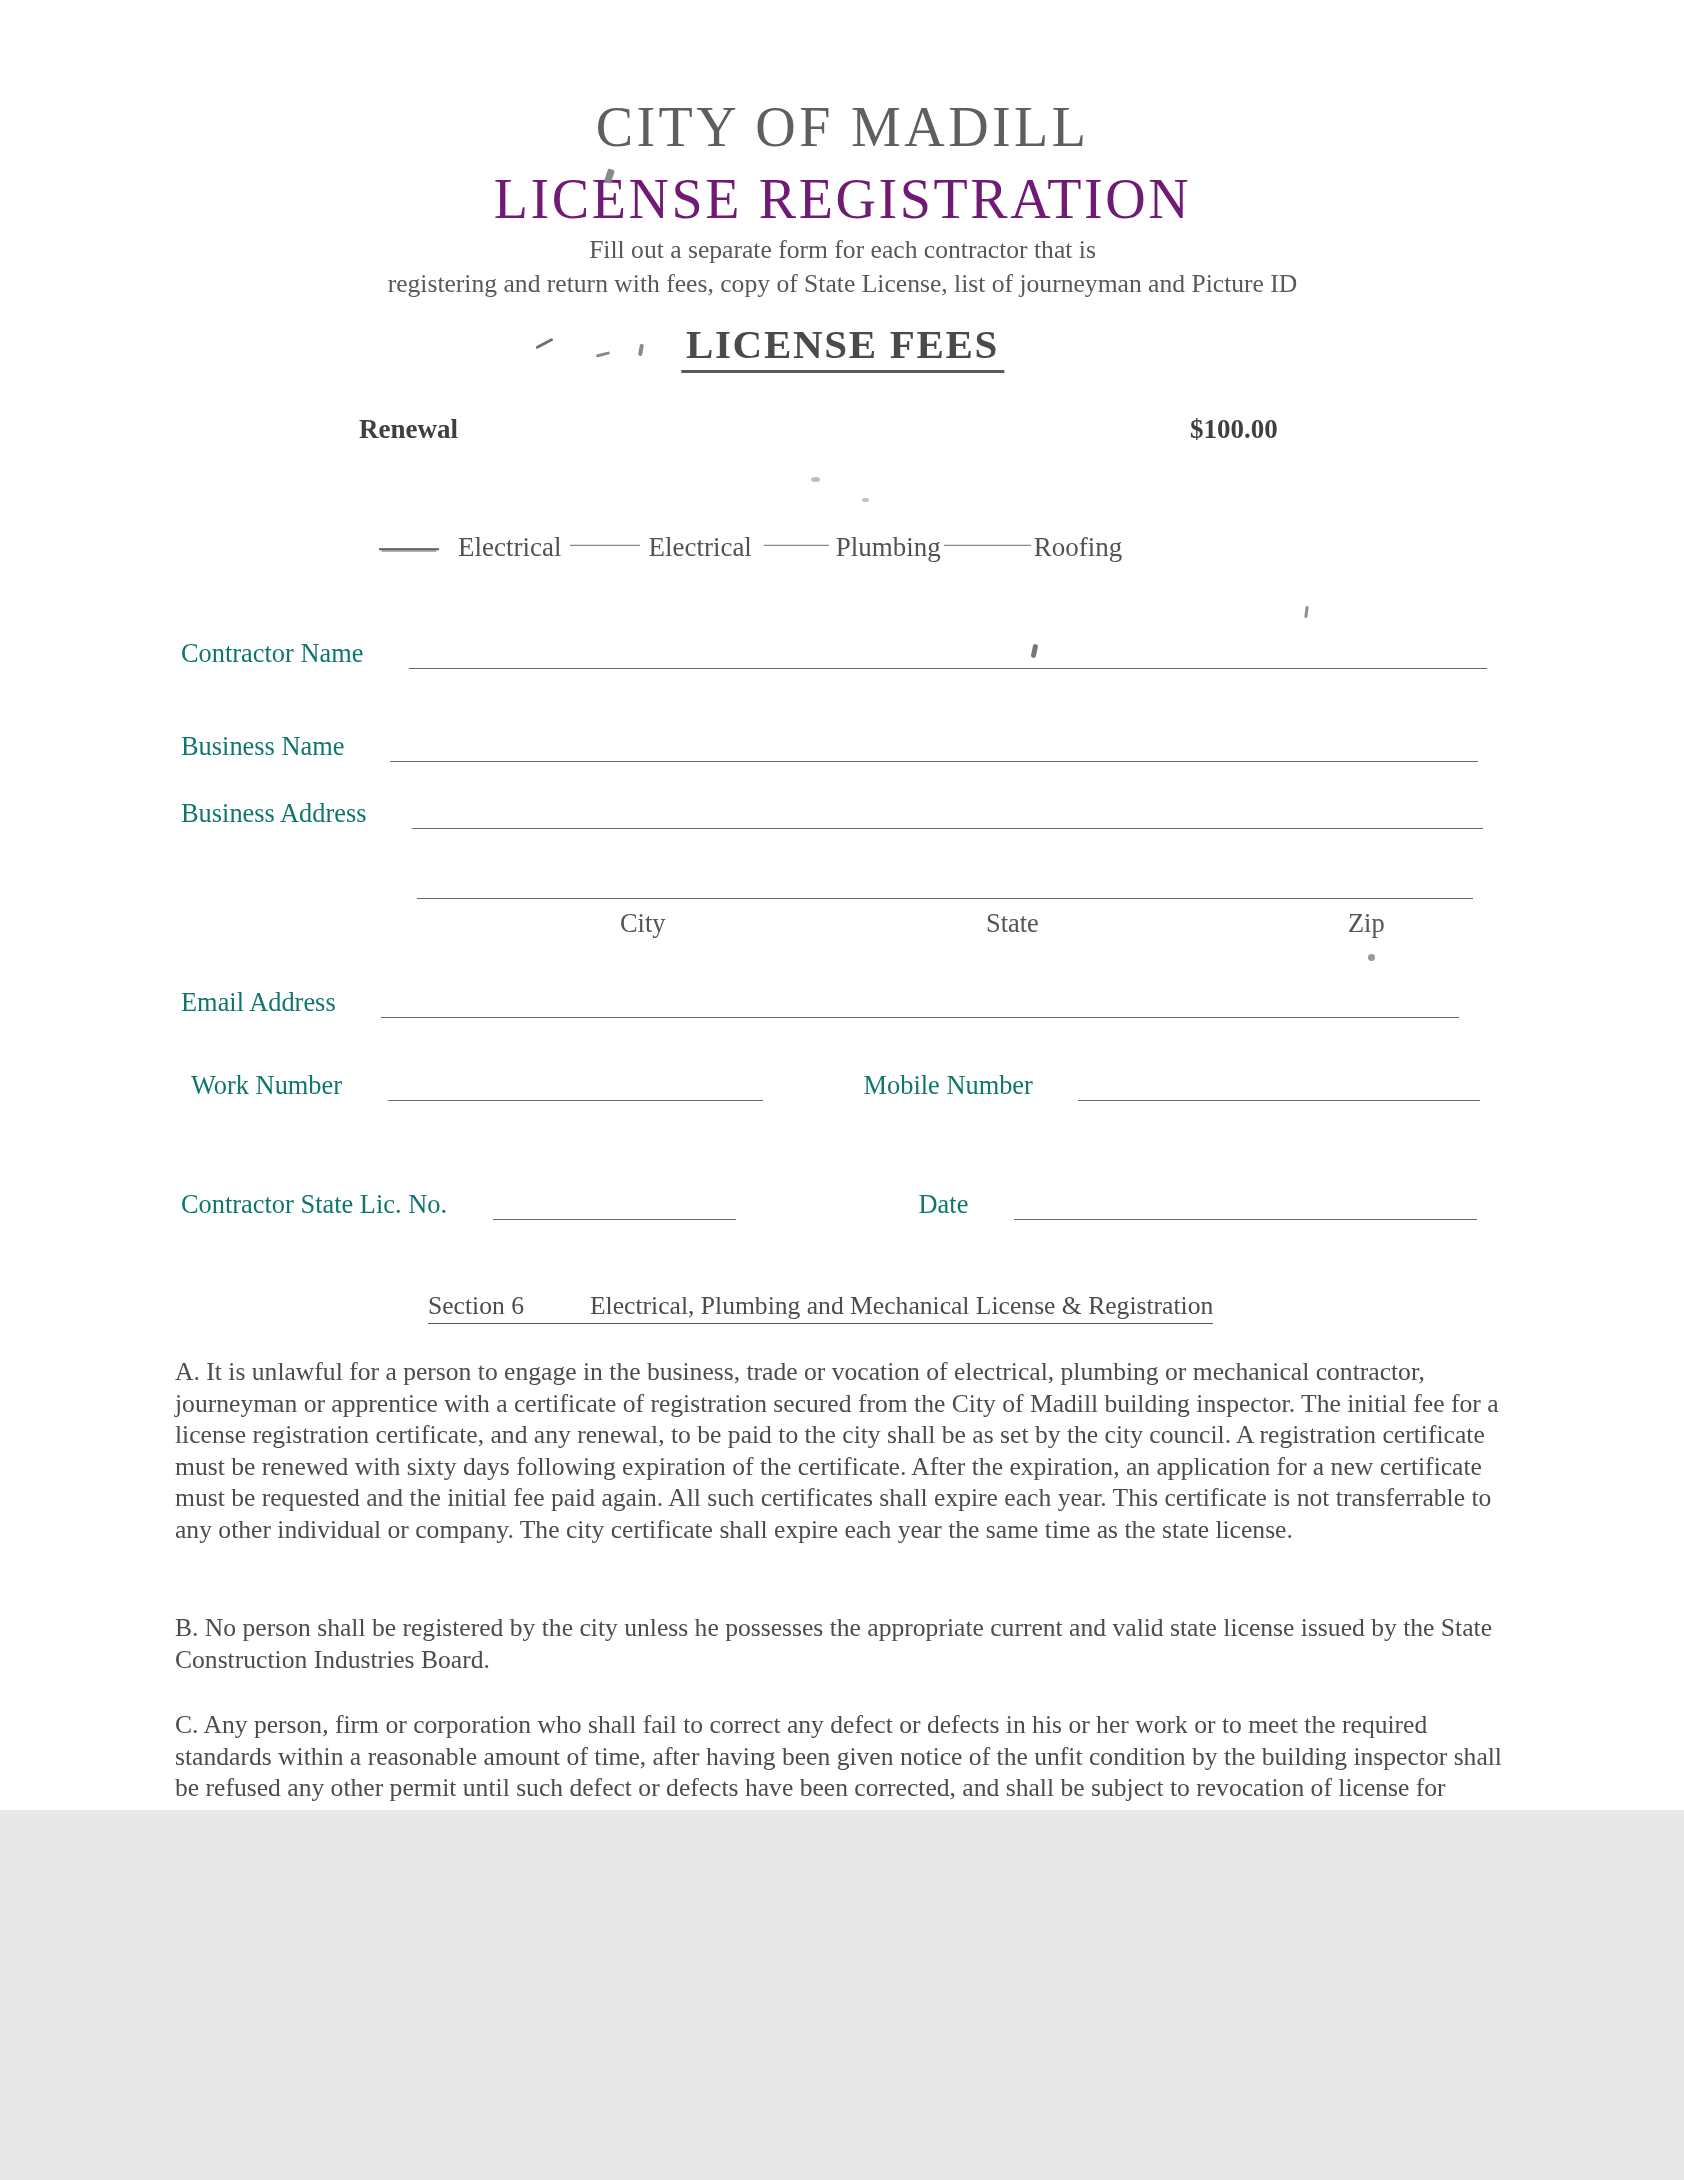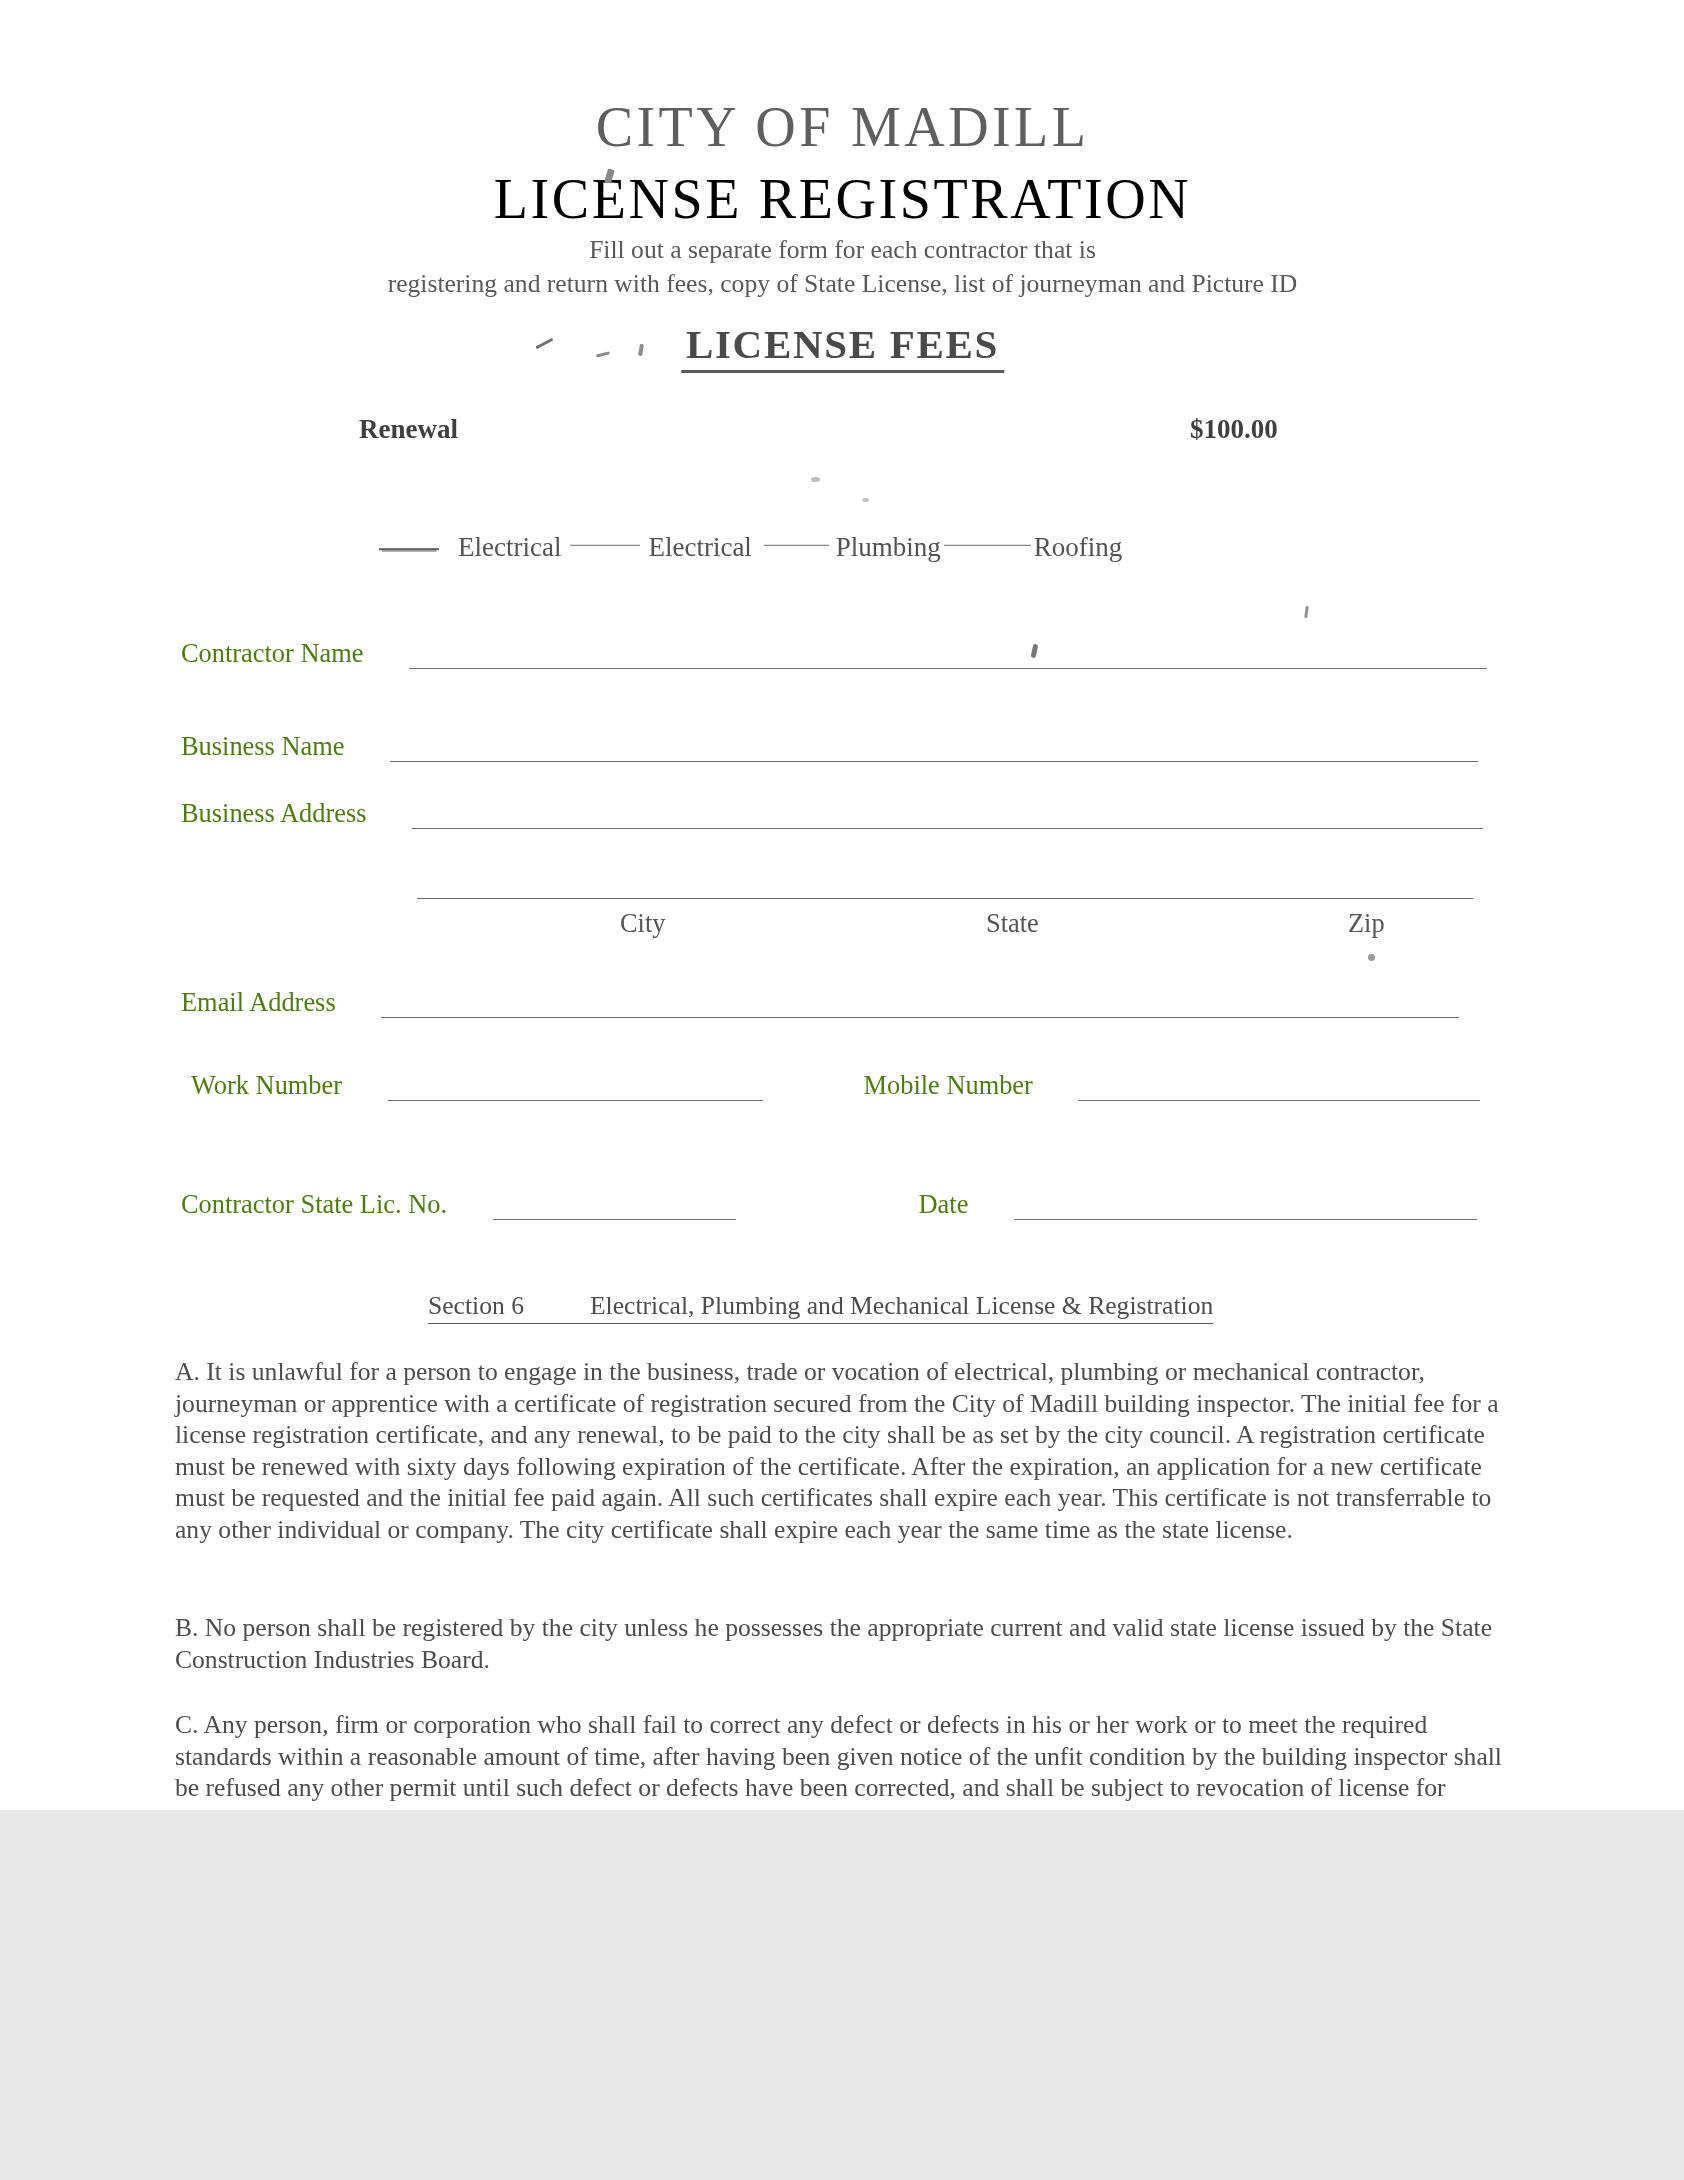--- a/index.html
+++ b/index.html
@@ -15,21 +15,21 @@
   }
   
   .title1 {
     position:absolute; top:95px; left:0; width:100%;
     text-align:center; font-size:56px; letter-spacing:3.4px;
     color:#5f5f5f;
   }
   .title2 {
     position:absolute; top:167px; left:0; width:100%;
     text-align:center; font-size:56px; letter-spacing:2.6px;
-    color:#000000;
+    color:#701a75;
   }
   .sub1 {
     position:absolute; top:235px; left:0; width:100%;
     text-align:center; font-size:25.6px; color:#585858;
   }
   .sub2 {
     position:absolute; top:269px; left:0; width:100%;
     text-align:center; font-size:25.6px; color:#585858;
   }
   
@@ -57,21 +57,21 @@
   .trade-blank {
     display:inline-block; height:5.1px;
     border-bottom:1.7px solid #6b6b6b;
     transform:translateY(6.8px);
   }
   .trade-blank.first { border-bottom:2.6px solid #5e5e5e; transform:translateY(10.2px); box-shadow:0 4.3px 0 -2.6px #a9a9a9; }
   .trade-label { margin:0 0 0 0; line-height:29px; }
   
   .field-row {
     position:absolute; display:flex; align-items:flex-end;
-    font-size:26.4px; color:#4d7c0f;gap:37px;
+    font-size:26.4px; color:#0f766e;gap:37px;
   }
   .field-label { white-space:nowrap; padding-right:8.5px; line-height:31px; }
   .field-line {
     border-bottom:1.7px solid #6b6b6b; height:25.6px;
     flex:1 1 auto;
   }
   .field-line.fixed { flex:0 0 auto; }
   .csz-line {
     position:absolute; left:417px; top:898px; width:1056px; height:0;
     border-bottom:1.7px solid #6b6b6b;

